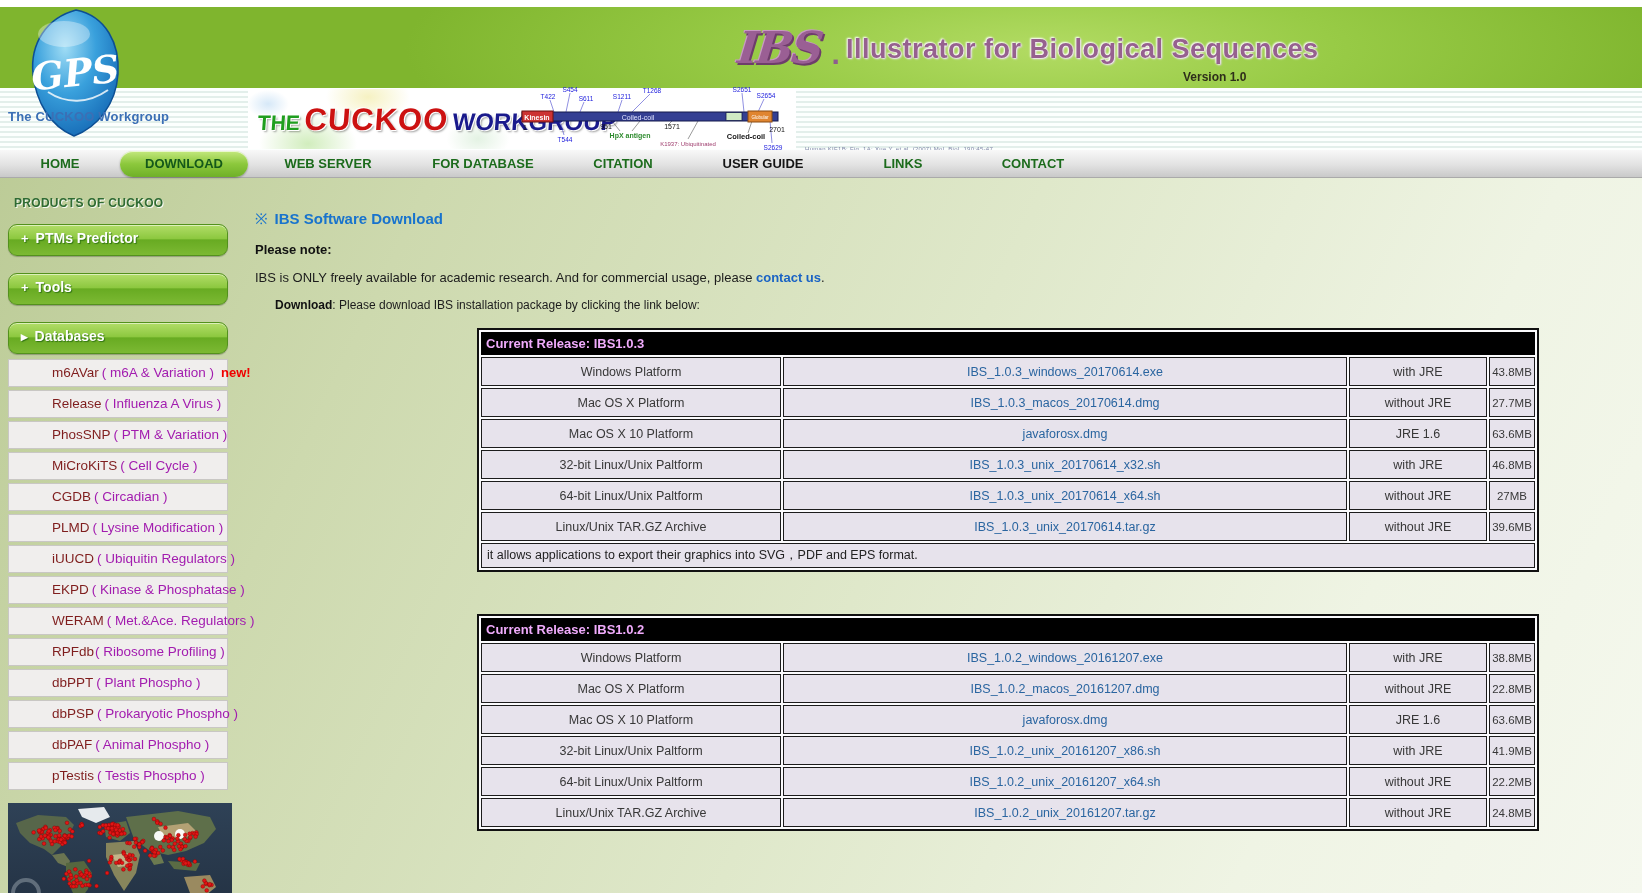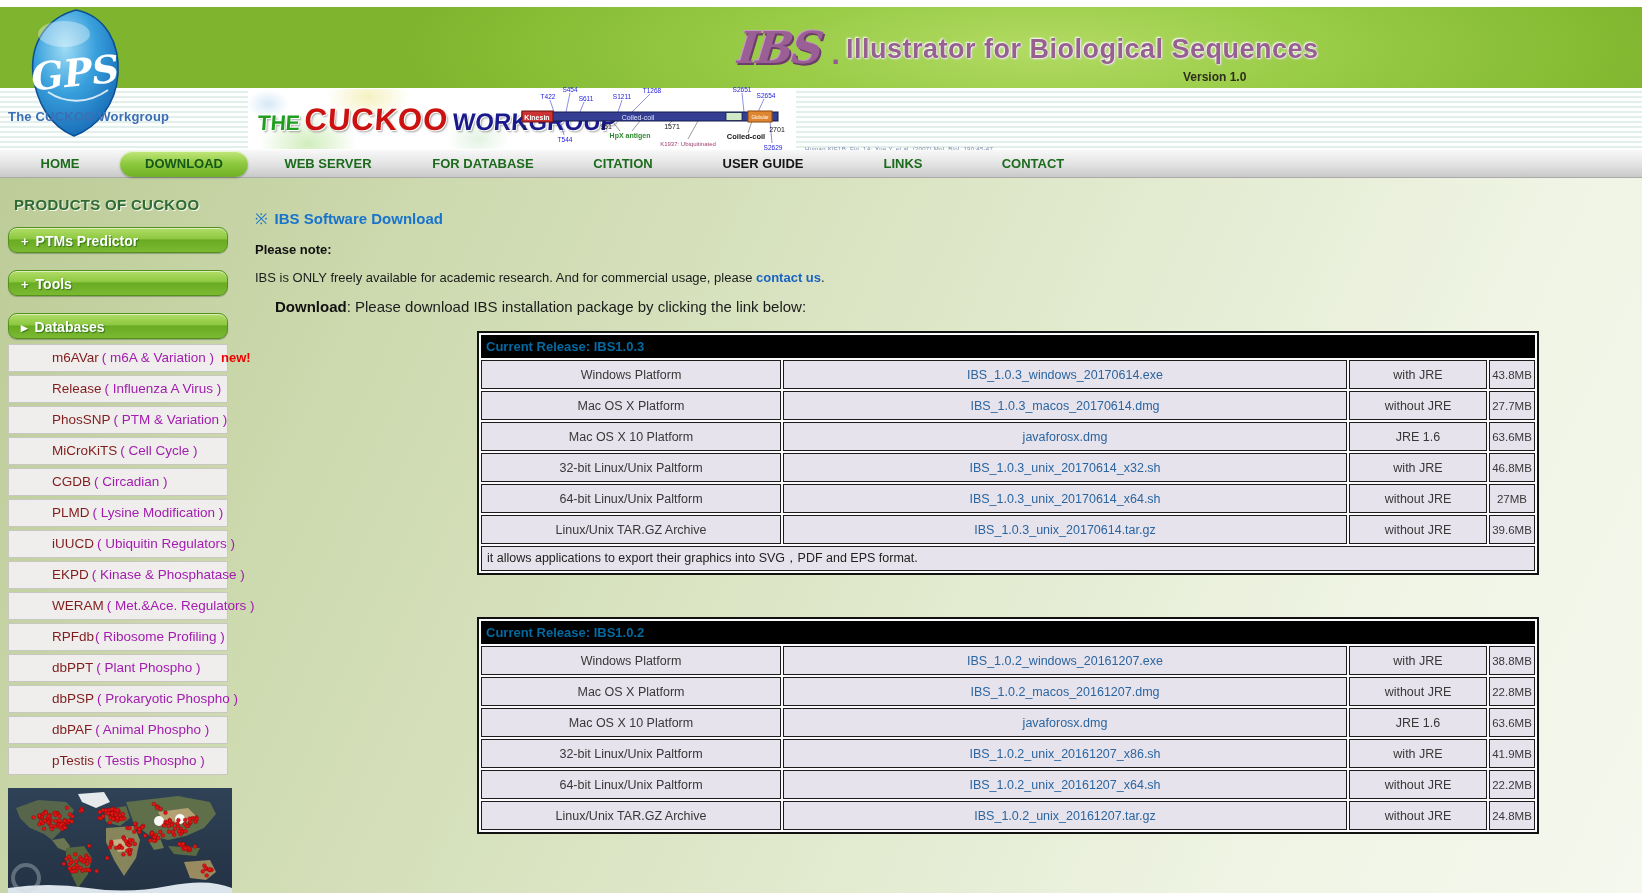--- a/index.html
+++ b/index.html
@@ -59,23 +59,23 @@
   }
   .nav-item { font-size:13px; font-weight:bold; color:#1c6b1c; text-align:center; cursor:pointer; }
   .nav-item.dark { color:#151515; }
   .nav-item.active {
     background:linear-gradient(#c4e87e,#8cc83c 50%,#6fb028);
     border-radius:13px; height:26px; line-height:26px; color:#14581a;
     box-shadow:inset 0 1px 0 rgba(255,255,255,.65), 0 1px 2px rgba(0,0,0,.3);
   }
   
   .sidebar { position:absolute; left:8px; top:192px; width:220px; }
-  .side-heading { font-size:15px; font-weight:bold; color:#2f6b33; letter-spacing:.3px; text-shadow:1px 1px 0 rgba(255,255,255,.85); padding:4px 0 0 6px; }
+  .side-heading { font-size:12px; font-weight:bold; color:#2f6b33; letter-spacing:.3px; text-shadow:1px 1px 0 rgba(255,255,255,.85); padding:4px 0 0 6px; }
   .side-btn {
-    margin-top:14px; height:26px; border-radius:9px; border:1px solid #53911d;
+    margin-top:14px; height:32px; border-radius:9px; border:1px solid #53911d;
     background:linear-gradient(#b2dd68 0%,#8dc840 45%,#68ab22 50%,#7cb933 100%);
     box-shadow:inset 0 1px 0 rgba(255,255,255,.55), 0 1px 1px rgba(0,0,0,.25);
     color:#fff; font-size:14px; font-weight:bold; line-height:26px; padding-left:12px;
     text-shadow:1px 1px 1px rgba(0,70,0,.55); cursor:pointer;
   }
   .side-btn .pfx { margin-right:7px; font-size:13px; }
   .db-list { margin-top:5px; }
   .db-item {
     height:28px; background:#f0eeed; border:1px solid #c9c7c4; margin-bottom:3px;
     line-height:26px; padding-left:23px; font-size:13.5px; white-space:nowrap; cursor:pointer;
@@ -84,27 +84,27 @@
   .db-desc { color:#a21caf; margin-left:3px; }
   .db-new { color:#f00000; font-weight:bold; margin-left:7px; font-size:13px; }
   .map-wrap { margin-top:13px; width:224px; height:113px; cursor:pointer; }
   
   .main { position:absolute; left:255px; top:208px; width:1380px; }
   .main-heading { font-size:15px; font-weight:bold; color:#1873cd; }
   .main-heading .mark { margin-right:7px; font-weight:normal; }
   .note-label { margin-top:14px; font-size:13px; font-weight:bold; color:#111; }
   .note-line { margin-top:13px; font-size:13px; color:#1c1c1c; }
   .inline-link { color:#1a63c4; font-weight:bold; cursor:pointer; }
-  .dl-line { margin-top:13px; font-size:15px; color:#1c1c1c;padding-left:20px; }
+  .dl-line { margin-top:13px; font-size:12px; color:#1c1c1c;padding-left:20px; }
   .dl-line b { color:#111; }
   .rel-table { margin-left:222px; border-collapse:separate; border-spacing:2px; background:#fbfbfd; border:2px solid #111; table-layout:fixed; }
   .rel-table.t1 { margin-top:16px; }
   .rel-table.t2 { margin-top:42px; }
   .rel-table th {
-    background:#000; color:#0369a1; text-align:left; font-size:13px; font-weight:bold;
+    background:#000; color:#f0abfc; text-align:left; font-size:13px; font-weight:bold;
     height:23px; padding:1px 4px; border:1px solid #000;
   }
   .rel-table td {
     border:1px solid #1c1c1c; background:#e7e3ec; height:29px; text-align:center;
     font-size:12.5px; color:#383838; overflow:hidden; white-space:nowrap;
   }
   td.c-size { font-size:11.5px; padding:0 1px; }
   .flink { color:#2a65a0; cursor:pointer; }
   td.t-foot { text-align:left; padding:3px 5px; height:25px; font-size:12.5px; color:#222; }
 </style>

